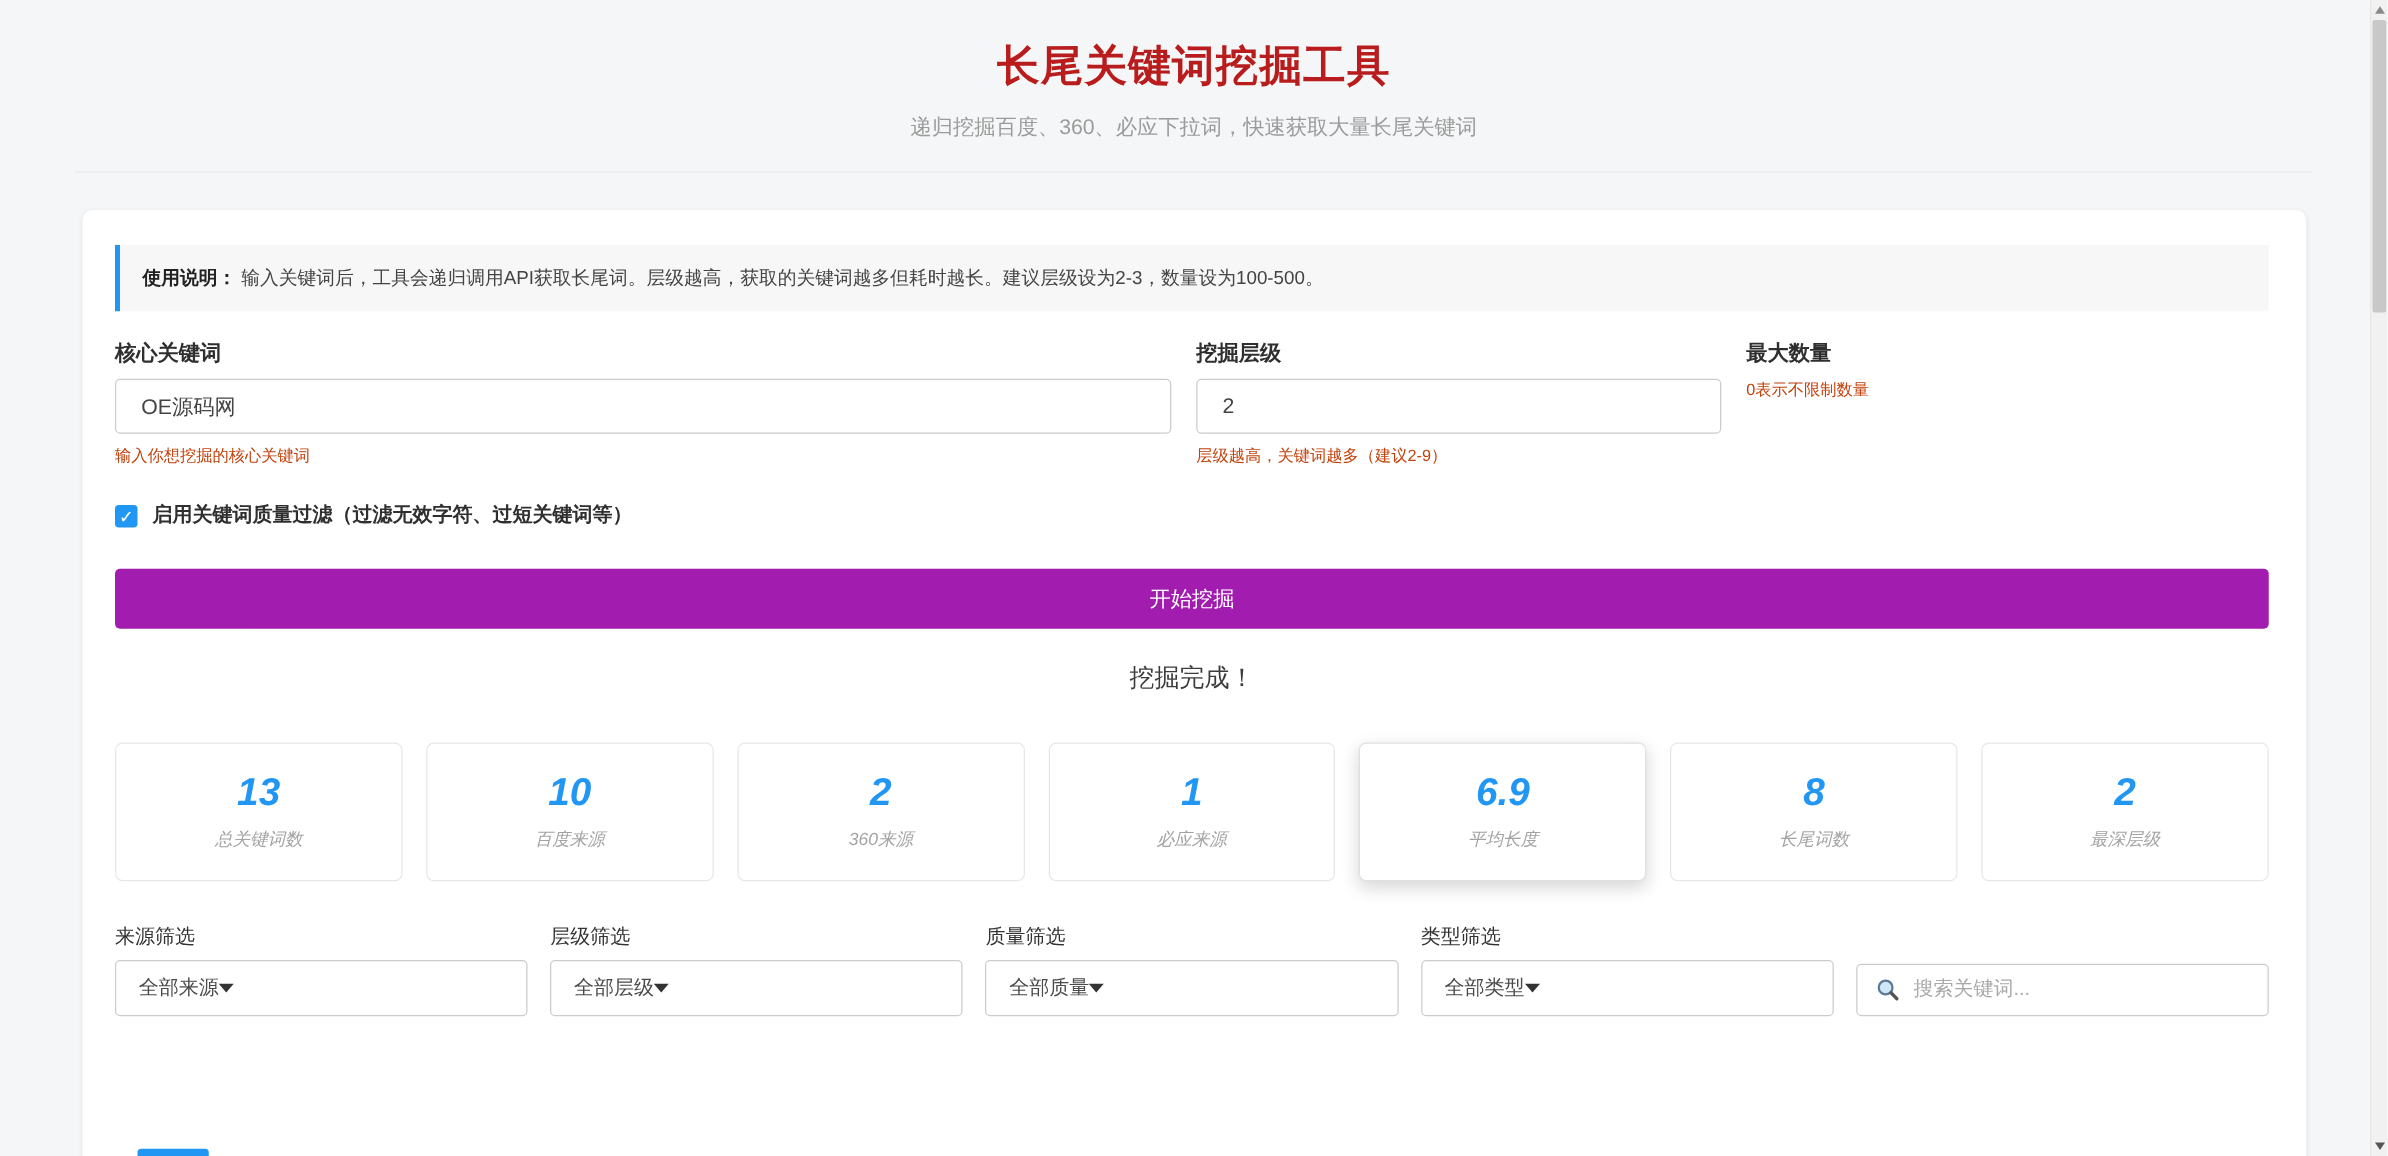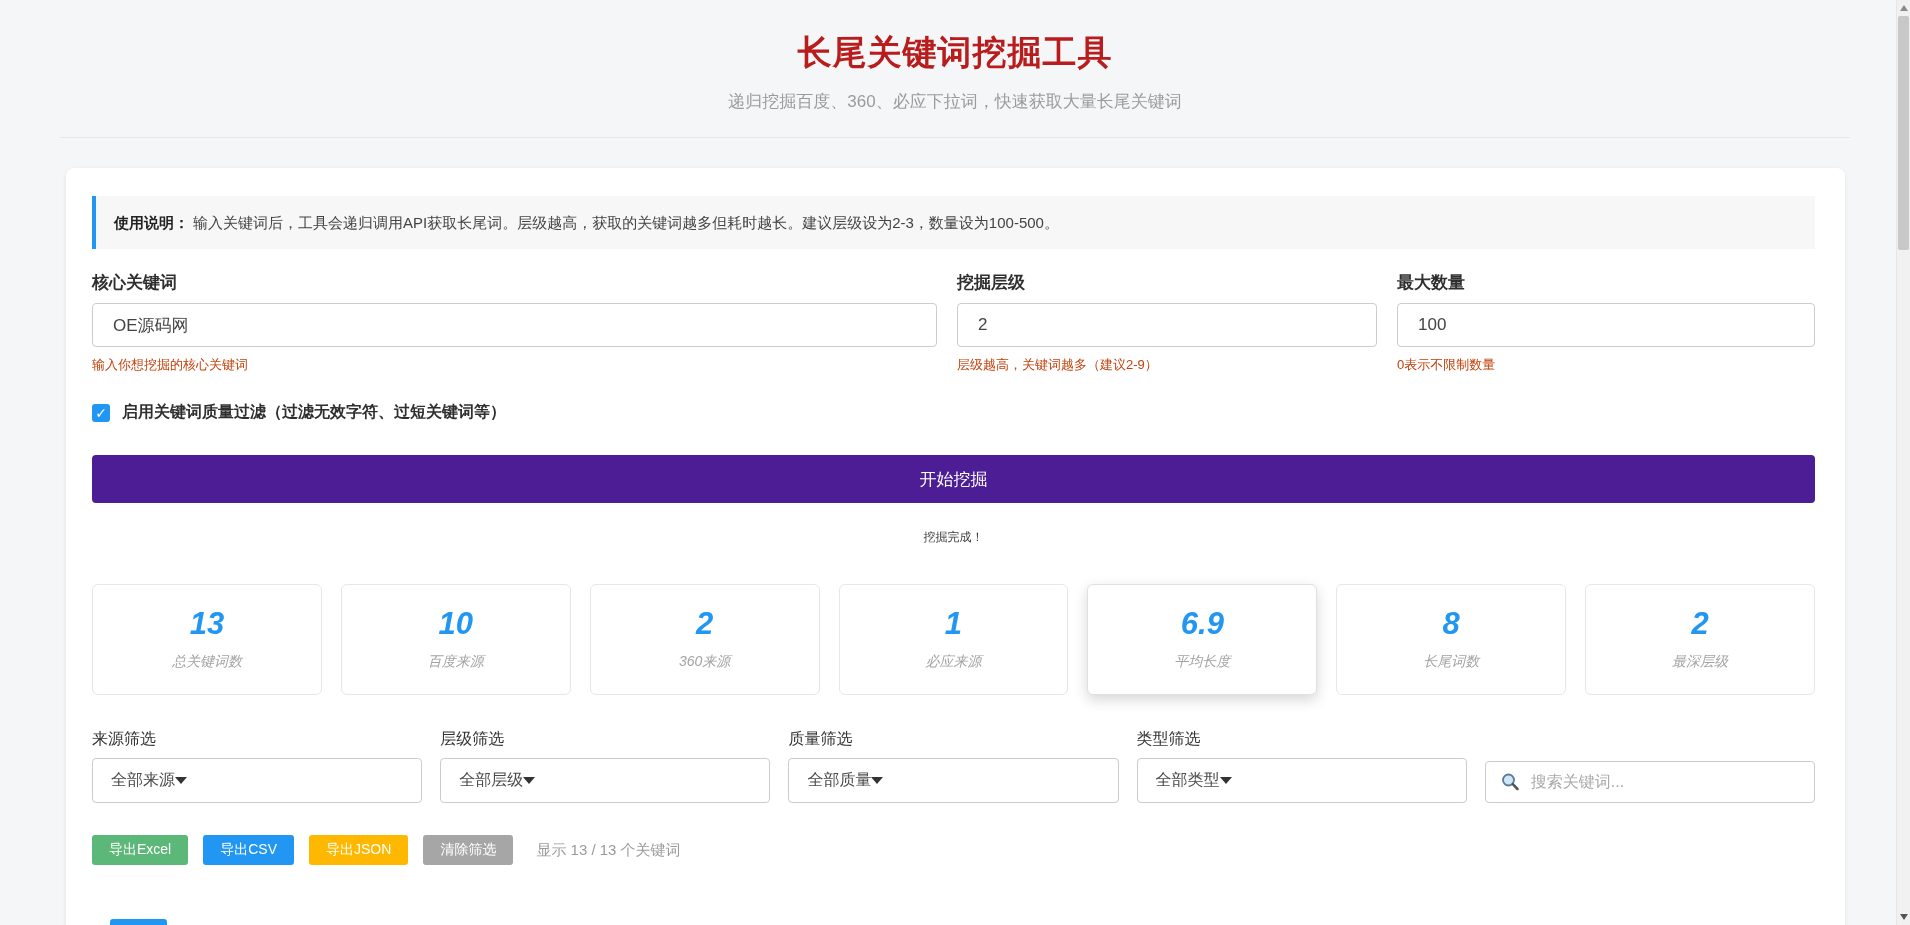--- a/index.html
+++ b/index.html
@@ -61,36 +61,36 @@
   .checkbox {
     width: 18px; height: 18px; background: #2196f3; border-radius: 3px;
     color: #fff; font-size: 14px; line-height: 18px; text-align: center;
     margin-right: 12px; flex: 0 0 auto;
   }
   .checkbox-label { font-size: 16px; font-weight: 700; color: #2f2f2f; }
 
   
   .start-btn {
     display: block; width: 100%; height: 48px; border: none; border-radius: 4px;
-    background: #4c1d95; color: #ffffff; font-size: 17px; cursor: pointer;
+    background: #a21caf; color: #ffffff; font-size: 17px; cursor: pointer;
     font-family: "Liberation Sans", "DejaVu Sans", sans-serif;
     margin-bottom: 26px;
   }
 
   
   .progress-track {
     width: 100%; height: 30px; background: #eeeeee; border-radius: 4px;
     overflow: hidden; margin-bottom: 14px;
   }
   .progress-fill {
     height: 100%; background: #2196f3; border-radius: 4px;
     display: flex; align-items: center; justify-content: center;
     color: #ffffff; font-size: 14px;
   }
-  .status-text { text-align: center; font-size: 12px; color: #3c3c3c; margin-bottom: 38px; }
+  .status-text { text-align: center; font-size: 20px; color: #3c3c3c; margin-bottom: 38px; }
 
   
   .stats-row {
     display: grid; grid-template-columns: repeat(7, 1fr); gap: 19px;
     margin-bottom: 34px;
   }
   .stat-card {
     background: #fff; border: 1px solid #e7e7e7; border-radius: 6px;
     height: 111px; display: flex; flex-direction: column;
     align-items: center; justify-content: center; font-style: italic;
@@ -183,21 +183,20 @@
         <input class="text-input" type="text" value="OE源码网" style="">
         <div class="field-help">输入你想挖掘的核心关键词</div>
       </div>
       <div class="field">
         <div class="field-label">挖掘层级</div>
         <input class="text-input" type="text" value="2" style="">
         <div class="field-help">层级越高，关键词越多（建议2-9）</div>
       </div>
       <div class="field">
         <div class="field-label">最大数量</div>
-        <input class="text-input" type="text" value="100" style="">
         <div class="field-help">0表示不限制数量</div>
       </div>
     </div>
 
     <div class="checkbox-row">
       <div class="checkbox"><span>✓</span></div>
       <span class="checkbox-label">启用关键词质量过滤（过滤无效字符、过短关键词等）</span>
     </div>
 
     <button class="start-btn">开始挖掘</button>
@@ -266,27 +265,20 @@
       </div>
       <div class="search-box">
         <svg width="20" height="20" viewBox="0 0 20 20">
           <circle cx="8.5" cy="8" r="5.5" fill="#cfe6f7" stroke="#5b7a99" stroke-width="1.8"></circle>
           <line x1="12.8" y1="12.2" x2="17.5" y2="17" stroke="#555" stroke-width="2.6" stroke-linecap="round"></line>
         </svg>
         <input type="text" placeholder="搜索关键词..." style="">
       </div>
     </div>
 
-    <div class="export-row">
-      <button class="btn btn-excel">导出Excel</button>
-      <button class="btn btn-csv">导出CSV</button>
-      <button class="btn btn-json">导出JSON</button>
-      <button class="btn btn-clear">清除筛选</button>
-      <span class="count-text">显示 13 / 13 个关键词</span>
-    </div>
 
   </div>
 
   <div class="partial-blue"></div>
 
   <div class="scrollbar">
     <div class="sb-arrow-up"></div>
     <div class="sb-thumb"></div>
     <div class="sb-arrow-down"></div>
   </div>

